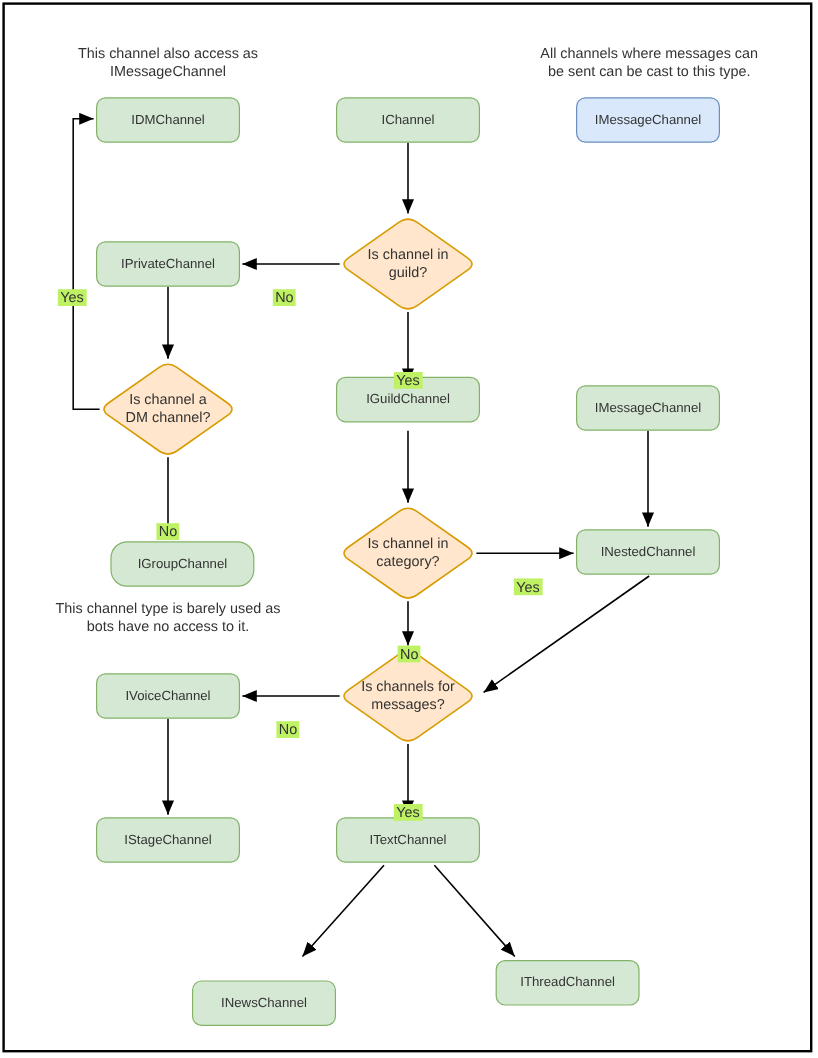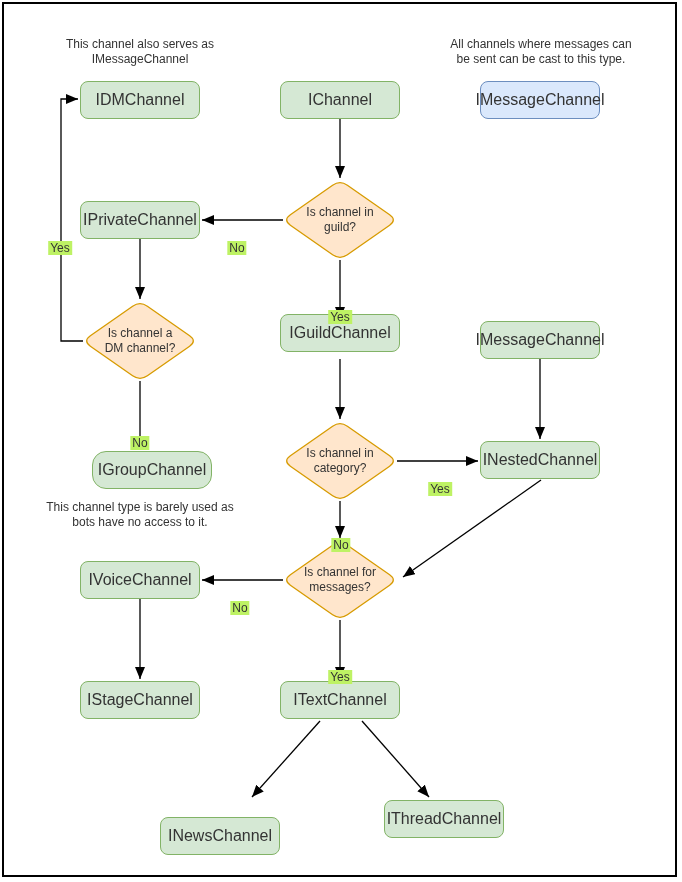--- a/index.html
+++ b/index.html
@@ -32,21 +32,21 @@
   }
   .node {
     position: absolute;
     width: 120px;
     height: 38px;
     box-sizing: border-box;
     border-radius: 8px;
     display: flex;
     align-items: center;
     justify-content: center;
-    font-size: 16px;
+    font-size: 11px;
   }
   .node.green {
     background: #d5e8d4;
     border: 1px solid #82b366;
   }
   .node.blue {
     background: #dae8fc;
     border: 1px solid #6c8ebf;
   }
   .decision-label {
@@ -113,21 +113,21 @@
     <g fill="#ffe6cc" stroke="#d79b00" stroke-width="1.3">
       <path d="M 347.3670102321617 185.16983174186788 L 389.6329897678383 214.83016825813212 Q 397 220 389.6329897678383 225.16983174186788 L 347.3670102321617 254.83016825813212 Q 340 260 332.6329897678383 254.83016825813212 L 290.3670102321617 225.16983174186788 Q 283 220 290.3670102321617 214.83016825813212 L 332.6329897678383 185.16983174186788 Q 340 180 347.3670102321617 185.16983174186788 Z"></path>
       <path d="M 147.3670102321617 306.1698317418679 L 189.6329897678383 335.8301682581321 Q 197 341 189.6329897678383 346.1698317418679 L 147.3670102321617 375.8301682581321 Q 140 381 132.6329897678383 375.8301682581321 L 90.36701023216172 346.1698317418679 Q 83 341 90.36701023216172 335.8301682581321 L 132.6329897678383 306.1698317418679 Q 140 301 147.3670102321617 306.1698317418679 Z"></path>
       <path d="M 347.3670102321617 426.1698317418679 L 389.6329897678383 455.8301682581321 Q 397 461 389.6329897678383 466.1698317418679 L 347.3670102321617 495.8301682581321 Q 340 501 332.6329897678383 495.8301682581321 L 290.3670102321617 466.1698317418679 Q 283 461 290.3670102321617 455.8301682581321 L 332.6329897678383 426.1698317418679 Q 340 421 347.3670102321617 426.1698317418679 Z"></path>
       <path d="M 347.3670102321617 545.1698317418678 L 389.6329897678383 574.8301682581322 Q 397 580 389.6329897678383 585.1698317418678 L 347.3670102321617 614.8301682581322 Q 340 620 332.6329897678383 614.8301682581322 L 290.3670102321617 585.1698317418678 Q 283 580 290.3670102321617 574.8301682581322 L 332.6329897678383 545.1698317418678 Q 340 540 347.3670102321617 545.1698317418678 Z"></path>
     </g>
   </svg>
 
   <div id="frame"></div>
 
-  <div class="note" style="left:30px; top:37px; width:220px;">This channel also serves as
+  <div class="note" style="left:30px; top:37px; width:220px;">This channel also access as
 IMessageChannel</div>
   <div class="note" style="left:430px; top:37px; width:222px;">All channels where messages can
 be sent can be cast to this type.</div>
   <div class="note" style="left:29px; top:500px; width:222px;">This channel type is barely used as
 bots have no access to it.</div>
 
   <div class="node green" style="left:80px; top:81px;">
     <span>IDMChannel</span>
   </div>
   <div class="node green" style="left:280px; top:81px;">
@@ -156,31 +156,31 @@
   </div>
   <div class="node green" style="left:80px; top:681px;">
     <span>IStageChannel</span>
   </div>
   <div class="node green" style="left:280px; top:681px;">
     <span>ITextChannel</span>
   </div>
   <div class="node green" style="left:160px; top:800px;margin-top:17px;">
     <span>INewsChannel</span>
   </div>
-  <div class="node green" style="left:384px; top:800px;">
+  <div class="node green" style="left:413px; top:800px;">
     <span>IThreadChannel</span>
   </div>
 
   <div class="decision-label" style="left:285px; top:180px;">Is channel in
 guild?</div>
   <div class="decision-label" style="left:85px; top:301px;">Is channel a
 DM channel?</div>
   <div class="decision-label" style="left:285px; top:421px;">Is channel in
 category?</div>
-  <div class="decision-label" style="left:285px; top:540px;">Is channel for
+  <div class="decision-label" style="left:285px; top:540px;">Is channels for
 messages?</div>
 
   <span class="elabel" style="left:60px; top:220px;">Yes</span>
   <span class="elabel" style="left:237px; top:220px;">No</span>
   <span class="elabel" style="left:340px; top:289px;">Yes</span>
   <span class="elabel" style="left:140px; top:415px;">No</span>
   <span class="elabel" style="left:440px; top:461px;">Yes</span>
   <span class="elabel" style="left:341px; top:517px;">No</span>
   <span class="elabel" style="left:240px; top:580px;">No</span>
   <span class="elabel" style="left:340px; top:649px;">Yes</span>

